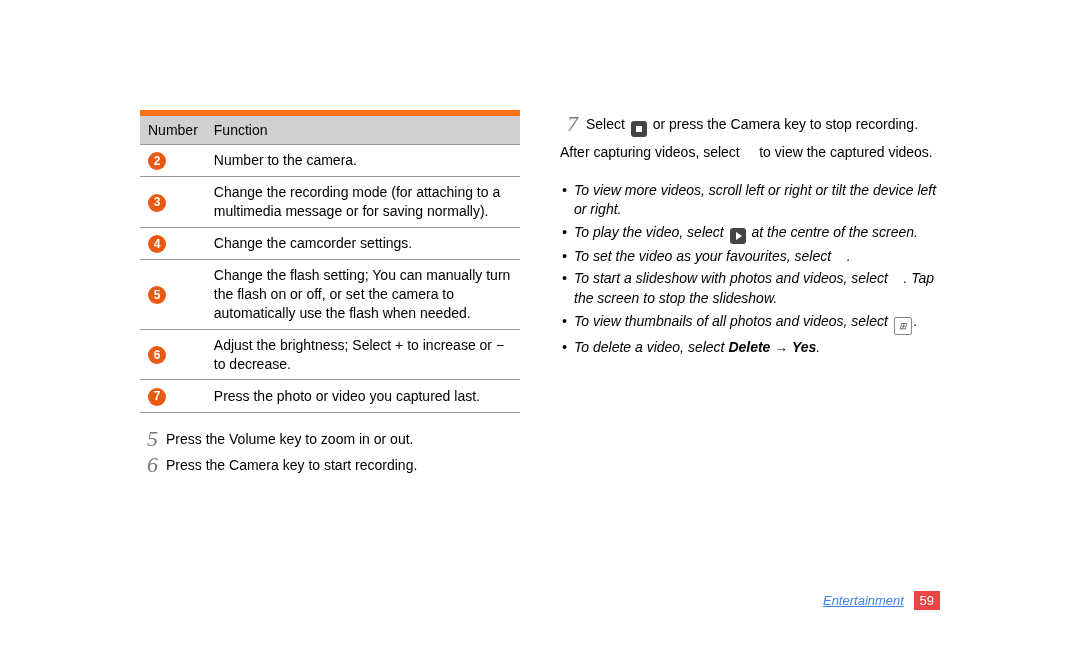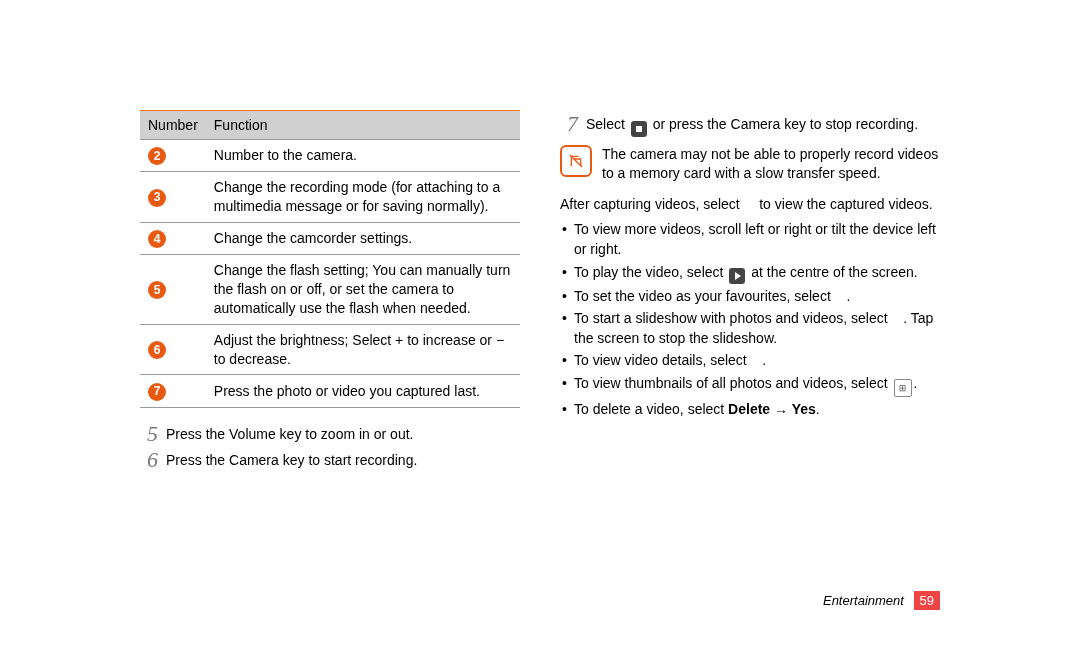--- a/index.html
+++ b/index.html
@@ -25,21 +25,21 @@
   table {
     border-collapse: collapse;
     width: 100%;
     margin-bottom: 14px;
   }
   th {
     background: #d0d0d0;
     text-align: left;
     font-weight: 400;
     padding: 6px 8px;
-    border-top: 1px solid #f97316;
+    border-top: 6px solid #f97316;
     border-bottom: 1px solid #999;
   }
   td {
     padding: 6px 8px;
     border-bottom: 1px solid #999;
     vertical-align: middle;
     line-height: 1.35;
   }
   td.numcell { width: 44px; }
   .circnum {
@@ -116,21 +116,22 @@
     display: flex;
     align-items: center;
     justify-content: center;
     flex-shrink: 0;
   }
   .noteicon svg { width: 16px; height: 16px; }
   .notetxt { flex: 1; line-height: 1.35; }
   ul.bullets {
     list-style: none;
     padding: 0;
-    margin: 6px 0 0 0;
+    margin: 18px 0 0 0;
+    font-style: italic;
   }
   ul.bullets li {
     position: relative;
     padding-left: 14px;
     line-height: 1.4;
     margin: 3px 0;
   }
   ul.bullets li::before {
     content: "•";
     position: absolute;
@@ -139,22 +140,23 @@
   }
   .after { line-height: 1.4; margin: 6px 0; }
   .footer {
     position: absolute;
     bottom: 40px;
     right: 140px;
     font-size: 13px;
   }
   .footer .sect {
     font-style: italic;
-    color: #000000;
+    color: #3b82f6;
     margin-right: 6px;
+    text-decoration: underline;
   }
   .footer .pg {
     display: inline-block;
     background: #ef4444;
     color: #fff;
     padding: 2px 6px;
     font-style: normal;
   }
   b { font-weight: 700; }
 </style>
@@ -211,49 +213,37 @@
   <div class="col">
     <div class="stepline">
       <span class="stepnum">7</span>
       <span class="steptxt">
         <span>Select </span><span class="iconbox">
             <span class="stopsq"></span>
           </span><span> or press the Camera key to stop recording.</span><br>
       </span>
     </div>
 
-    <div class="notebox">
-      <span class="noteicon">
-        <svg viewBox="0 0 24 24">
-            <path d="M4 4 L16 4 L16 6 L6 6 L6 20 L4 20 Z M8 8 L20 8 L20 20 L18 20 L18 10 L8 10 Z" fill="#e85a12"></path>
-            <path d="M3 3 L21 21" stroke="#e85a12" stroke-width="2"></path>
-          </svg>
-      </span>
-      <span class="notetxt">The camera may not be able to properly record videos to a memory card with a slow transfer speed.</span>
-    </div>
 
     <div class="after">
       <span>After capturing videos, select </span>&nbsp;&nbsp;&nbsp;<span> to view the captured videos.</span>
     </div>
 
     <ul class="bullets">
       <li><span>To view more videos, scroll left or right or tilt the device left or right.</span></li>
       <li>
         <span>To play the video, select </span><span class="iconbox">
             <span class="playtri"></span>
           </span><span> at the centre of the screen.</span>
       </li>
       <li>
         <span>To set the video as your favourites, select </span>&nbsp;&nbsp;&nbsp;<span>.</span>
       </li>
       <li>
         <span>To start a slideshow with photos and videos, select </span>&nbsp;&nbsp;&nbsp;<span>. Tap the screen to stop the slideshow.</span>
-      </li>
-      <li>
-        <span>To view video details, select </span>&nbsp;&nbsp;&nbsp;<span>.</span>
       </li>
       <li>
         <span>To view thumbnails of all photos and videos, select </span><span class="thumbicon">⊞</span><span>.</span>
       </li>
       <li>
         <span>To delete a video, select </span><b>Delete → Yes</b><span>.</span>
       </li>
     </ul>
   </div>
 </div>

